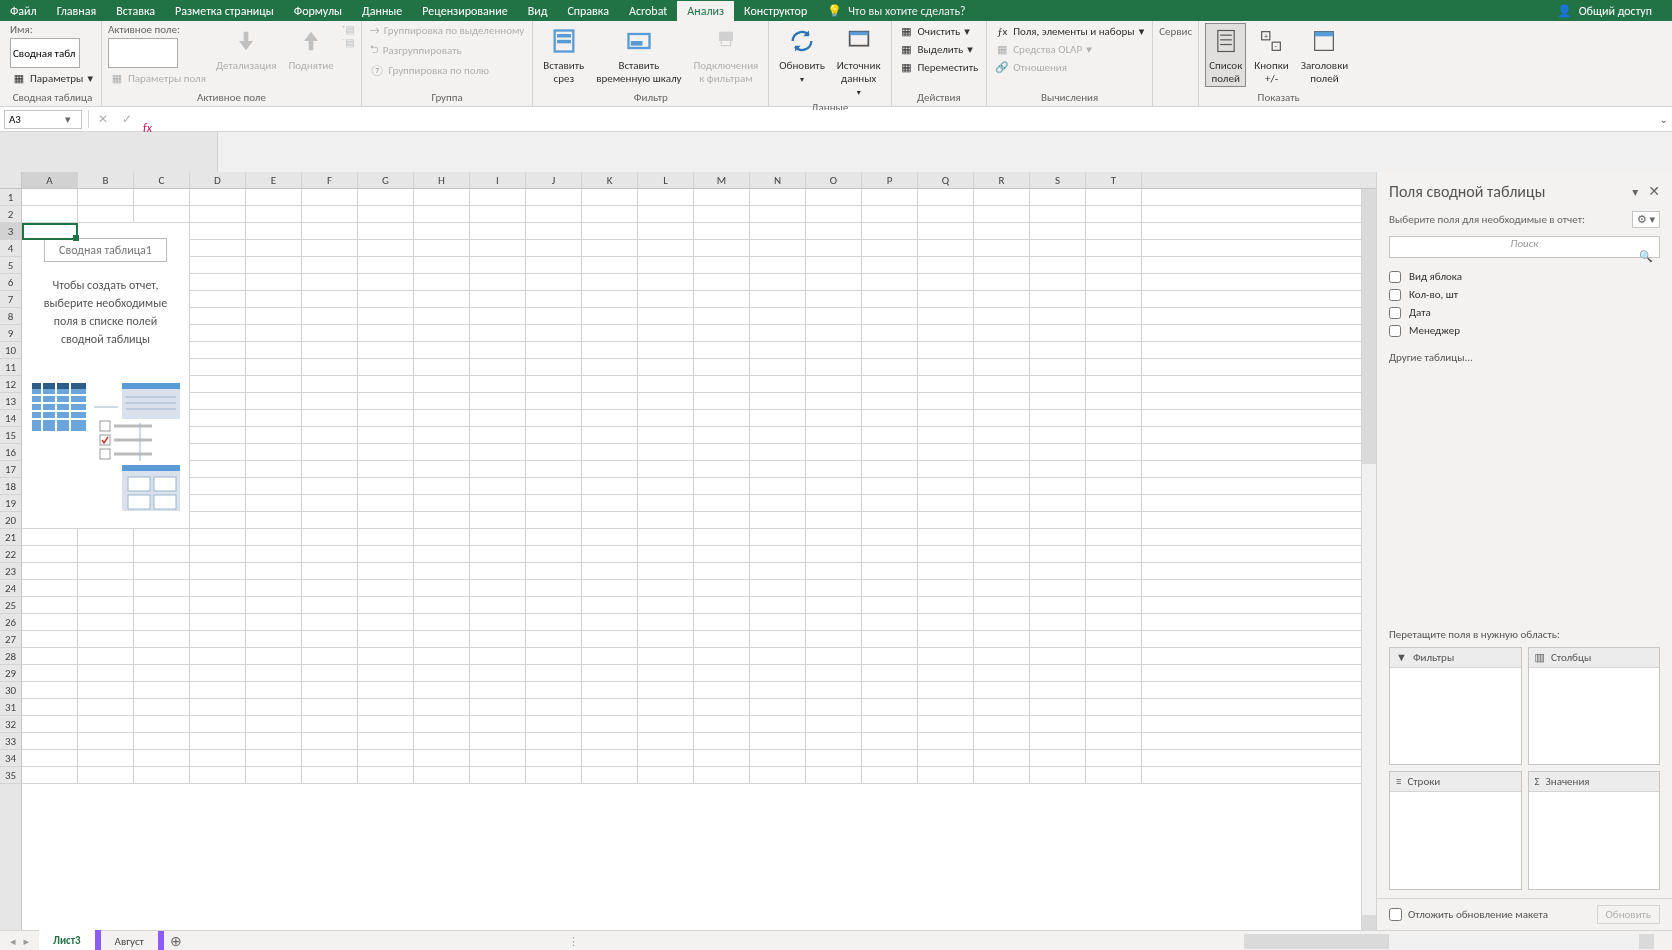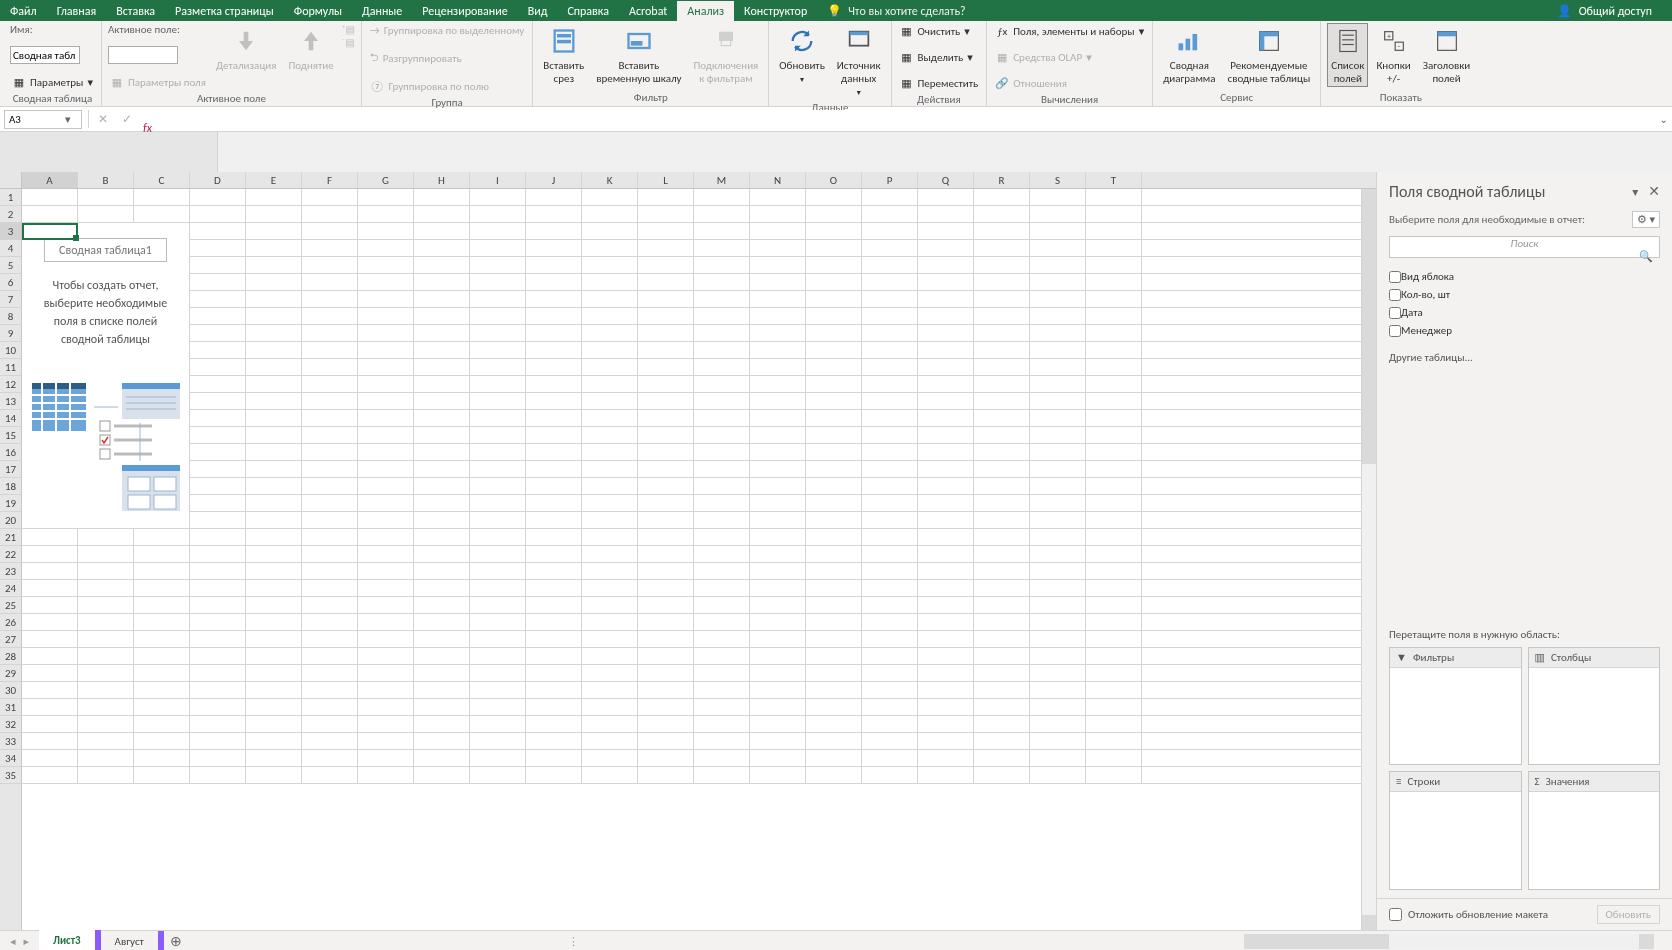--- a/index.html
+++ b/index.html
@@ -11,30 +11,30 @@
 .menu-item.active { background: #f3f2f1; color: #217346; }
 .menu-right { margin-left: auto; display: flex; align-items: center; padding-right: 10px; gap: 4px; }
 .tell-me { display: flex; align-items: center; gap: 6px; padding: 3px 10px; color: #eee; }
 .share { display: flex; align-items: center; gap: 6px; padding: 3px 10px; }
 
 
 .ribbon { height: 86px; background: #f3f2f1; border-bottom: 1px solid #d4d4d4; display: flex; padding: 0 4px; }
 .ribbon-group { display: flex; flex-direction: column; border-right: 1px solid #d4d4d4; padding: 2px 6px 0; }
 .ribbon-group-content { flex: 1; display: flex; align-items: flex-start; gap: 4px; }
 .ribbon-group-label { text-align: center; font-size: 11px; color: #666; padding: 2px 0; }
-.rg-col { display: flex; flex-direction: column; gap: 10px; font-size: 11px; }
+.rg-col { display: flex; flex-direction: column; gap: 2px; font-size: 11px; }
 .rg-small { font-size: 11px; color: #333; display: flex; align-items: center; gap: 4px; padding: 1px 2px; white-space: nowrap; }
 .rg-small.disabled { color: #b0b0b0; }
 .rg-big { display: flex; flex-direction: column; align-items: center; gap: 2px; font-size: 11px; color: #333; padding: 2px 4px; text-align: center; }
 .rg-big.disabled { color: #b0b0b0; }
 .rg-big.active { border: 1px solid #888; background: #e1dfdd; padding: 1px 3px; }
 .rg-icon { width: 32px; height: 32px; display: flex; align-items: center; justify-content: center; }
 .rg-icon svg { width: 28px; height: 28px; }
 .rg-sicon { width: 14px; height: 14px; display: inline-flex; align-items: center; justify-content: center; }
-.rg-input { width: 70px; height: 18px; border: 1px solid #ababab; font-size: 11px; padding: 0 2px; background: #fff; }
+.rg-input { width: 70px; height: 30px; border: 1px solid #ababab; font-size: 11px; padding: 0 2px; background: #fff; }
 .rg-label { font-size: 11px; color: #666; }
 
 
 .formula-bar { height: 25px; background: #fff; border-bottom: 1px solid #d4d4d4; display: flex; align-items: center; }
 .name-box { width: 78px; height: 19px; border: 1px solid #c6c6c6; margin: 0 4px; font-size: 11px; padding: 0 4px; display: flex; align-items: center; }
 .name-box-arrow { width: 12px; margin-left: auto; color: #666; }
 .fb-sep { width: 1px; height: 18px; background: #d4d4d4; margin: 0 2px; }
 .fb-btn { width: 24px; height: 18px; display: flex; align-items: center; justify-content: center; color: #b0b0b0; font-size: 12px; }
 .fb-fx { font-style: italic; color: #be185d; font-size: 12px; padding: 0 4px; margin-top: 17px; }
 .fb-input { flex: 1; height: 19px; border: none; font-size: 12px; }
@@ -89,21 +89,21 @@
 
 .right-pane { width: 296px; border-left: 1px solid #d4d4d4; background: #f3f2f1; display: flex; flex-direction: column; font-size: 12px; color: #444; }
 .rp-header { padding: 10px 12px 6px; display: flex; align-items: center; justify-content: space-between; }
 .rp-title { font-size: 16px; color: #555; text-align: right; }
 .rp-close { font-size: 14px; color: #666; cursor: pointer; }
 .rp-sub { padding: 4px 12px 8px; display: flex; align-items: center; justify-content: space-between; font-size: 11px; color: #666; }
 .rp-gear { border: 1px solid #c6c6c6; padding: 1px 4px; font-size: 11px; background: #fff; }
 .rp-search { margin: 0 12px 8px; height: 22px; border: 1px solid #c6c6c6; background: #fff; display: flex; align-items: center; padding: 0 6px; color: #999; font-style: italic; font-size: 11px; flex-direction: column; }
 .rp-search .sicon { margin-left: auto; font-style: normal; }
 .rp-fields { padding: 4px 12px; display: flex; flex-direction: column; gap: 5px; }
-.rp-field { display: flex; align-items: center; gap: 0; font-size: 11px; color: #333; }
+.rp-field { display: flex; align-items: center; gap: 8px; font-size: 11px; color: #333; }
 .rp-field input { width: 12px; height: 12px; }
 .rp-other { padding: 10px 12px; font-size: 11px; color: #555; }
 .rp-drag-label { padding: 10px 12px 6px; font-size: 11px; color: #555; border-top: 0px solid #d4d4d4; }
 .rp-areas { flex: 1; display: grid; grid-template-columns: 1fr 1fr; grid-template-rows: 1fr 1fr; gap: 6px; padding: 0 12px 8px; }
 .rp-area { background: #fff; border: 1px solid #c6c6c6; display: flex; flex-direction: column; }
 .rp-area-h { background: #ececec; padding: 3px 6px; font-size: 11px; color: #555; display: flex; align-items: center; gap: 6px; border-bottom: 1px solid #d4d4d4; }
 .rp-footer { padding: 6px 12px; display: flex; align-items: center; justify-content: space-between; border-top: 1px solid #d4d4d4; }
 .rp-footer label { display: flex; align-items: center; gap: 6px; font-size: 11px; color: #555; }
 .rp-update { font-size: 11px; color: #b0b0b0; padding: 2px 8px; border: 1px solid #d4d4d4; background: #f3f2f1; }
 
@@ -310,44 +310,20 @@
         <div class="rg-small disabled">
             <span class="rg-sicon">🔗</span>
             <span>Отношения</span>
           </div>
       </div>
     </div>
     <div class="ribbon-group-label">Вычисления</div>
   </div>
 
   <div class="ribbon-group">
-    <div class="ribbon-group-content">
-      <div class="rg-big">
-        <div class="rg-icon">
-            <svg viewBox="0 0 24 24">
-              <rect x="3" y="14" width="4" height="6" fill="#5b9bd5"></rect>
-              <rect x="9" y="10" width="4" height="10" fill="#5b9bd5"></rect>
-              <rect x="15" y="6" width="4" height="14" fill="#5b9bd5"></rect>
-            </svg>
-          </div>
-        <div style="white-space:pre-line">Сводная
-диаграмма</div>
-      </div>
-      <div class="rg-big">
-        <div class="rg-icon">
-            <svg viewBox="0 0 24 24">
-              <rect x="4" y="4" width="16" height="16" fill="none" stroke="#555"></rect>
-              <rect x="4" y="4" width="16" height="4" fill="#5b9bd5"></rect>
-              <rect x="4" y="4" width="4" height="16" fill="#5b9bd5"></rect>
-            </svg>
-          </div>
-        <div style="white-space:pre-line">Рекомендуемые
-сводные таблицы</div>
-      </div>
-    </div>
     <div class="ribbon-group-label">Сервис</div>
   </div>
 
   <div class="ribbon-group" style="border-right:none">
     <div class="ribbon-group-content">
       <div class="rg-big active">
         <div class="rg-icon">
             <svg viewBox="0 0 24 24">
               <rect x="5" y="3" width="14" height="18" fill="none" stroke="#555"></rect>
               <line x1="7" y1="7" x2="17" y2="7" stroke="#555"></line>

